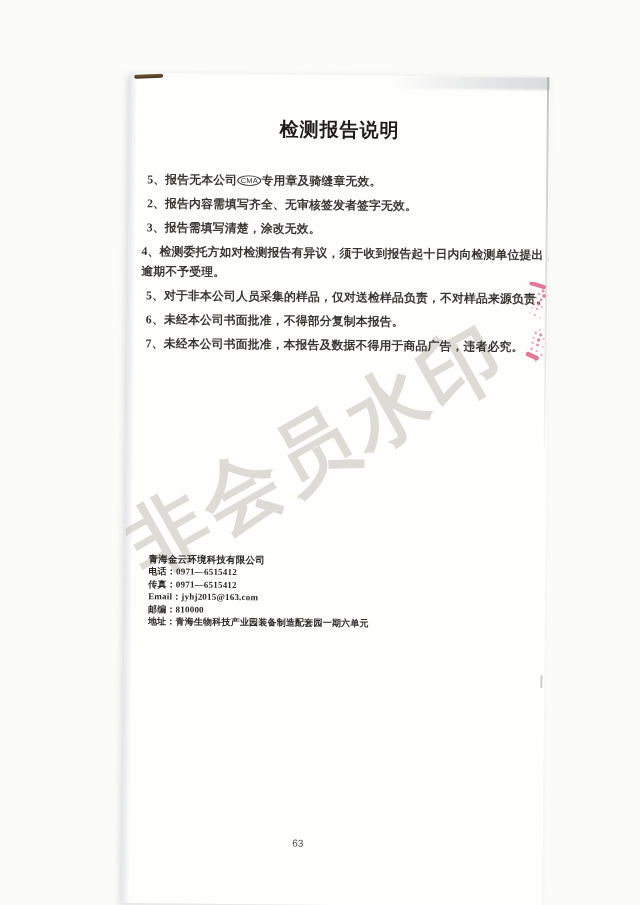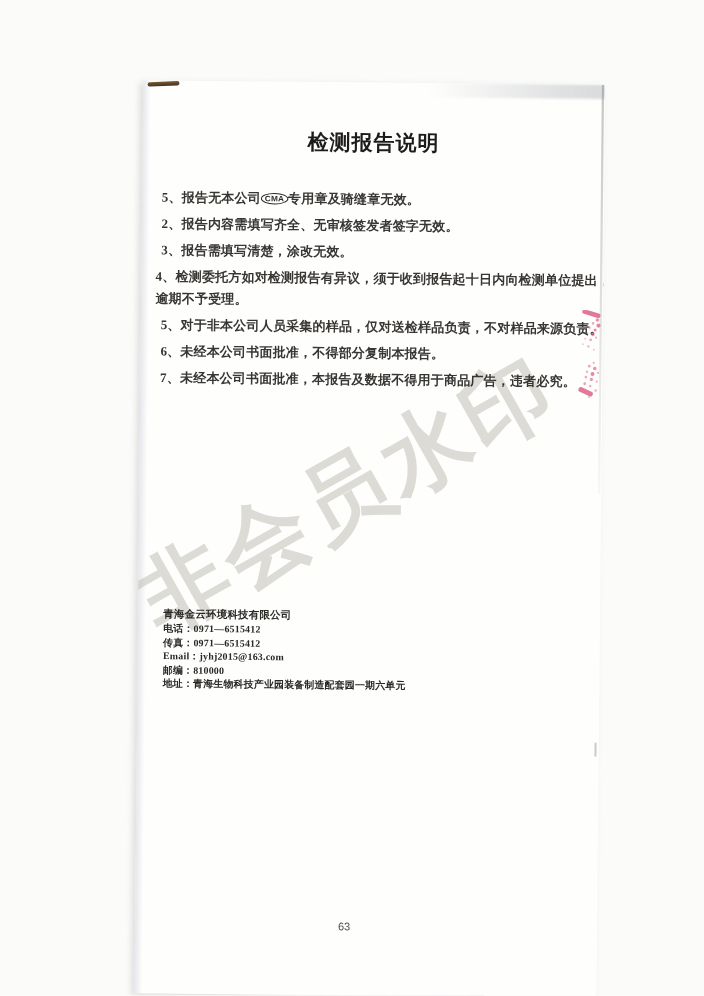--- a/index.html
+++ b/index.html
@@ -51,21 +51,21 @@
     position:absolute;left:18px;top:96px;width:400px;
     font-size:11.8px;font-weight:bold;color:#383633;
   }
   .item{
     white-space:pre;line-height:20px;margin-bottom:4px;
     letter-spacing:0.2px;
   }
   .item.wrap2{margin-left:-5px;}
   .cma-oval{
     display:inline-block;border:1.5px solid #2e2d2b;border-radius:50%;
-    font-size:7.5px;font-weight:bold;line-height:9px;padding:0 2.5px;
+    font-size:7.5px;font-weight:normal;line-height:9px;padding:0 2.5px;
     vertical-align:1px;color:#2e2d2b;
     font-family:"Liberation Sans","DejaVu Sans",sans-serif;
     transform:scaleY(0.95);
   }
   
   .watermark{
     position:absolute;left:-31px;top:325px;width:440px;height:100px;
     text-align:center;line-height:100px;
     font-family:"DejaVu Sans","Liberation Sans",sans-serif;
     font-size:80px;font-weight:bold;letter-spacing:4px;
@@ -79,21 +79,21 @@
   .stamp-b{left:396px;top:250px;}
   
   .company{
     position:absolute;left:23px;top:480px;width:340px;
     font-size:9px;font-weight:bold;color:#2a2825;line-height:12.4px;
     letter-spacing:0.2px;
   }
   .company .co-name{font-size:9.5px;}
   
   .page-number{
-    position:absolute;left:170px;top:763px;width:40px;
+    position:absolute;left:155px;top:763px;width:40px;
     text-align:center;font-size:10px;color:#4f4e4c;
     font-family:"Liberation Sans","DejaVu Sans",sans-serif;
   }
 </style>
 </head>
 <body>
 
 <div class="screen">
   <div class="paper">
 

